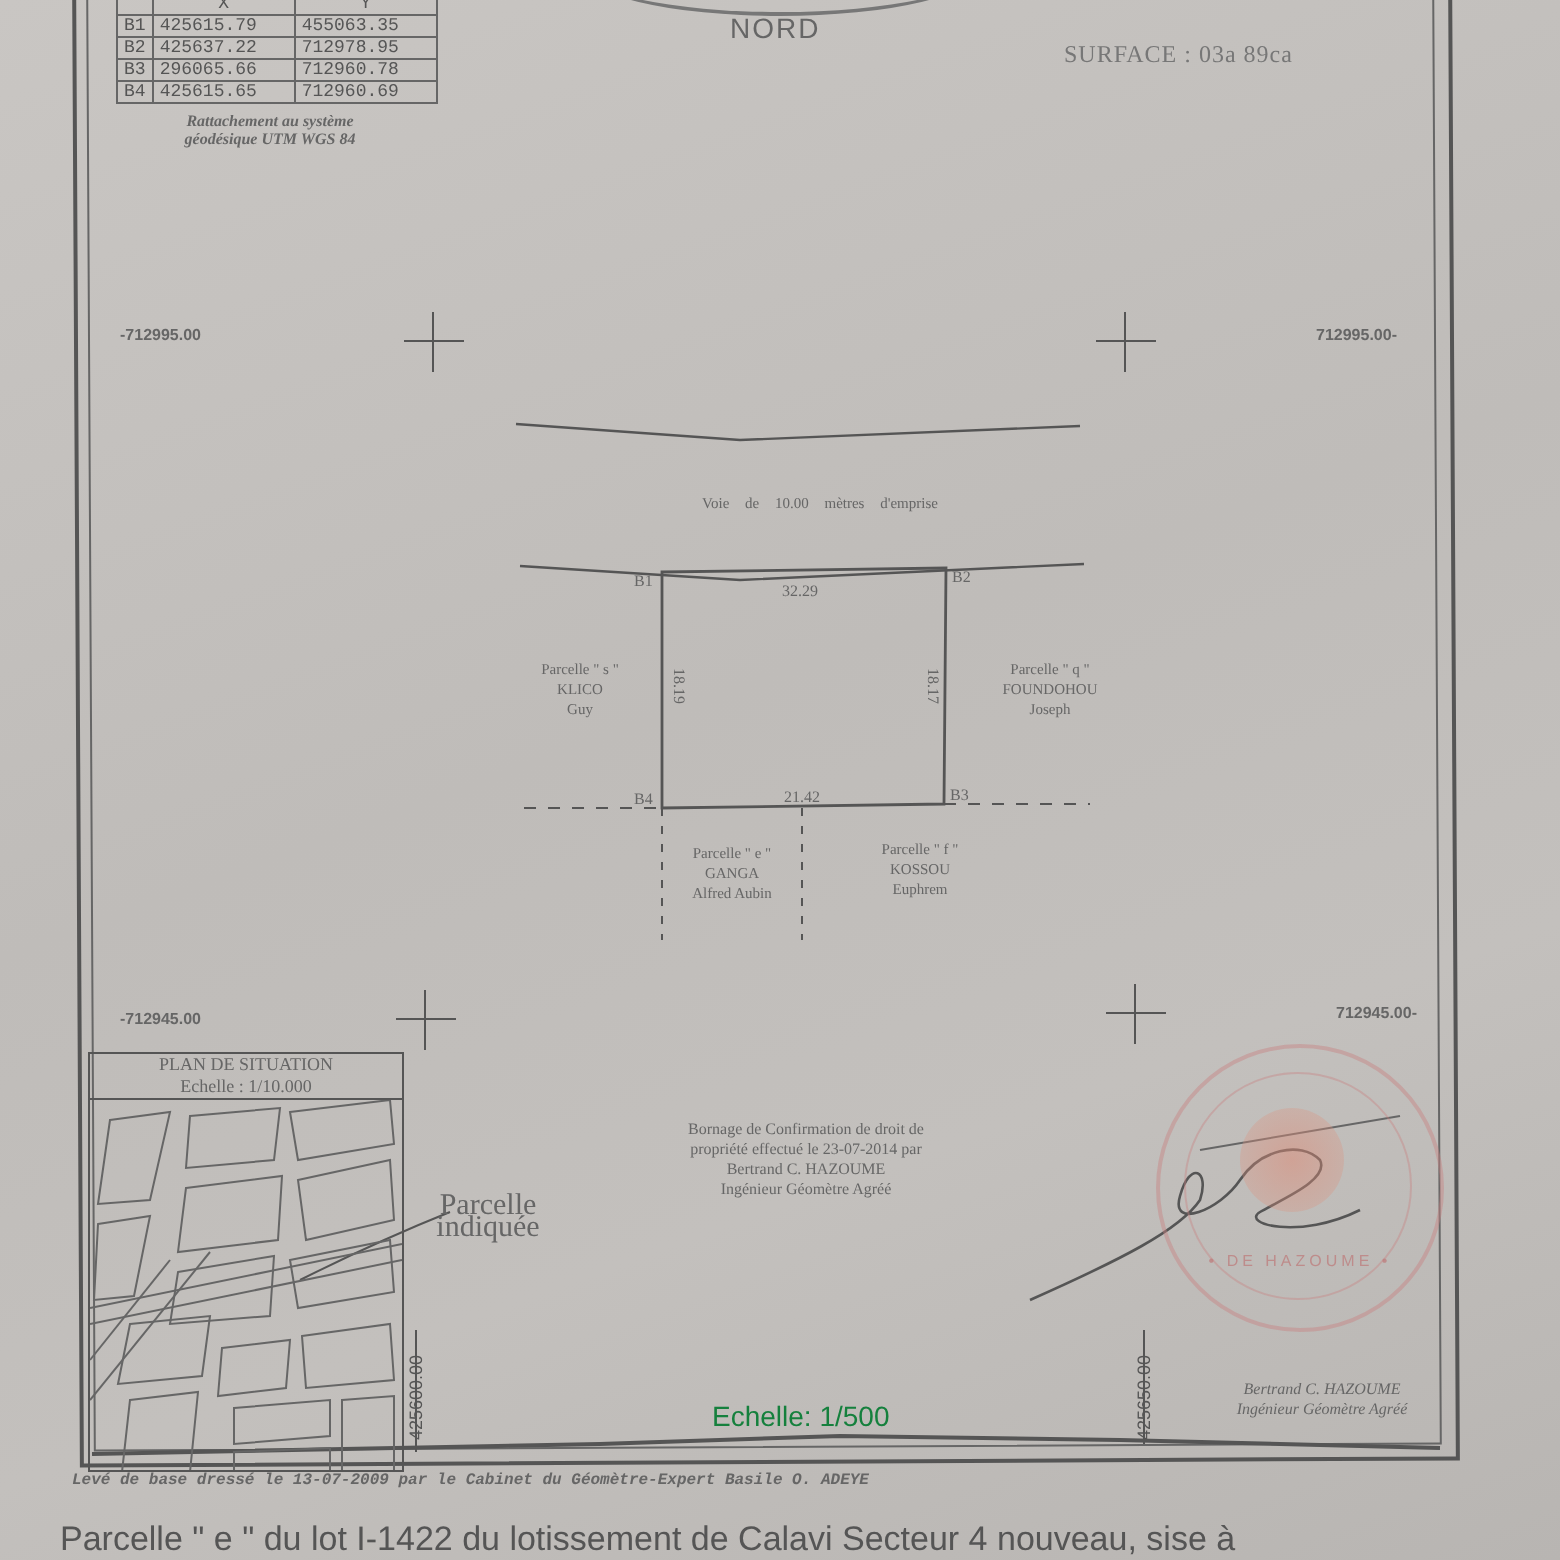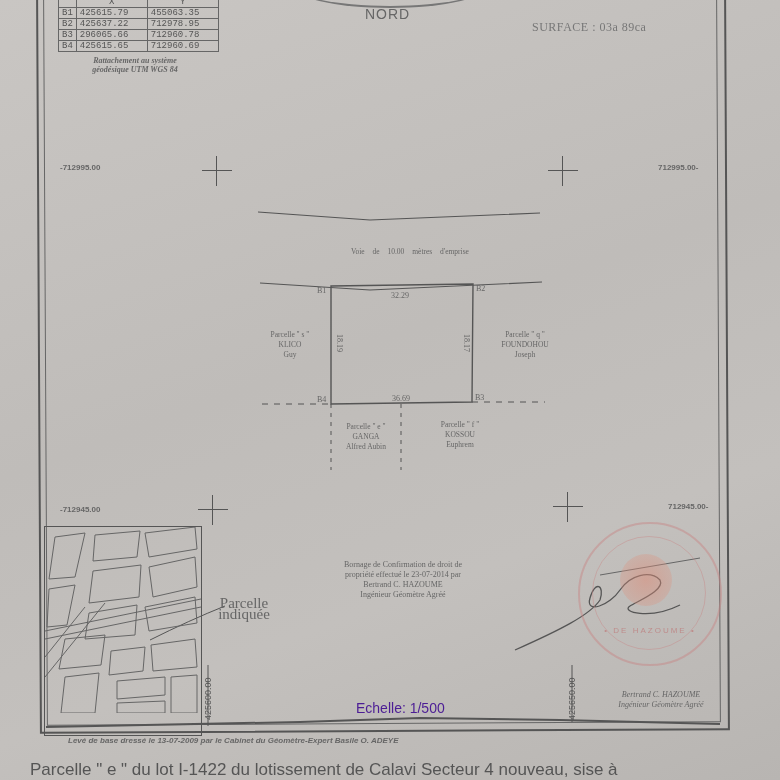--- a/index.html
+++ b/index.html
@@ -21,22 +21,22 @@
   .gridlbl { font-size:8px; font-weight:bold; color:#666; }
   .cross { position:absolute; width:30px; height:30px; }
   .cross::before { content:""; position:absolute; left:0; top:14px; width:30px; height:1px; background:#555; }
   .cross::after { content:""; position:absolute; left:14px; top:0; width:1px; height:30px; background:#555; }
   .small { font-family:"Liberation Serif", serif; font-size:7.5px; color:#666; text-align:center; line-height:10px; }
   .dim { font-family:"Liberation Serif", serif; font-size:8px; color:#666; }
   .vlabel { transform:rotate(90deg); transform-origin:left top; }
   .vlabel-up { transform:rotate(-90deg); transform-origin:left top; font-size:9px; color:#555; }
   .plan-box { position:absolute; left:44px; top:526px; width:156px; height:208px; border:1.5px solid #555; overflow:hidden; }
   .plan-title { text-align:center; font-family:"Liberation Serif", serif; font-size:9px; color:#666; line-height:11px; border-bottom:1px solid #555; height:22px; }
-  .echelle { left:356px; top:700px; font-size:14px; color:#4c1d95; }
-  .footer-note { left:36px; top:736px; font-family:Liberation Sans, sans-serif; font-style:italic; font-weight:bold; font-size:8px; color:#666;margin-left:32px; }
+  .echelle { left:356px; top:700px; font-size:14px; color:#15803d; }
+  .footer-note { left:36px; top:736px; font-family:Liberation Mono, monospace; font-style:italic; font-weight:bold; font-size:8px; color:#666; }
   .bottom-text { left:30px; top:760px; font-size:17px; color:#555; white-space:nowrap; }
   .stamp { position:absolute; left:578px; top:522px; width:140px; height:140px; border-radius:50%; border:2px solid rgba(200,130,130,0.45); }
   .stamp-inner { position:absolute; left:12px; top:12px; width:112px; height:112px; border-radius:50%; border:1px solid rgba(200,130,130,0.4); }
   .stamp-emblem { position:absolute; left:40px; top:30px; width:52px; height:52px; border-radius:50%; background:radial-gradient(circle, rgba(220,140,120,0.55), rgba(220,150,130,0.2)); }
   .stamp-text { position:absolute; left:0; right:0; top:102px; text-align:center; font-size:8px; letter-spacing:2px; color:rgba(190,120,120,0.7); }
 </style>
 </head>
 <body>
 
 <div class="paper-border-outer"></div>
@@ -115,21 +115,21 @@
   <path d="M600,575 L700,558" fill="none" stroke="#666" stroke-width="1"></path>
 </svg>
 
 <div class="abs small" style="left:300px;top:247px;width:220px;word-spacing:6px;">Voie  de  10.00  mètres  d'emprise</div>
 
 <div class="abs dim" style="left:317px;top:286px;">B1</div>
 <div class="abs dim" style="left:476px;top:284px;">B2</div>
 <div class="abs dim" style="left:475px;top:393px;">B3</div>
 <div class="abs dim" style="left:317px;top:395px;">B4</div>
 <div class="abs dim" style="left:391px;top:291px;">32.29</div>
-<div class="abs dim" style="left:392px;top:394px;">36.69</div>
+<div class="abs dim" style="left:392px;top:394px;">21.42</div>
 <div class="abs dim vlabel" style="left:344px;top:334px;">18.19</div>
 <div class="abs dim vlabel" style="left:471px;top:334px;">18.17</div>
 
 <div class="abs small" style="left:255px;top:330px;width:70px;">
   <div>Parcelle " s "</div>
   <div>KLICO</div>
   <div>Guy</div>
 </div>
 <div class="abs small" style="left:480px;top:330px;width:90px;">
   <div>Parcelle " q "</div>
@@ -141,20 +141,24 @@
   <div>GANGA</div>
   <div>Alfred Aubin</div>
 </div>
 <div class="abs small" style="left:425px;top:420px;width:70px;">
   <div>Parcelle " f "</div>
   <div>KOSSOU</div>
   <div>Euphrem</div>
 </div>
 
 <div class="plan-box">
+  <div class="plan-title">
+    <div>PLAN DE SITUATION</div>
+    <div>Echelle : 1/10.000</div>
+  </div>
   <svg width="156" height="186">
     <g fill="none" stroke="#666" stroke-width="1">
       <polygon points="10,10 40,6 30,50 4,52"></polygon>
       <polygon points="50,8 95,4 92,30 48,34"></polygon>
       <polygon points="100,6 150,0 152,22 104,30"></polygon>
       <polygon points="48,44 96,38 94,70 44,76"></polygon>
       <polygon points="104,40 150,30 152,60 108,70"></polygon>
       <polygon points="4,62 30,58 22,98 2,100"></polygon>
       <polygon points="44,86 92,78 90,108 40,112"></polygon>
       <polygon points="100,80 150,70 152,96 104,104"></polygon>

